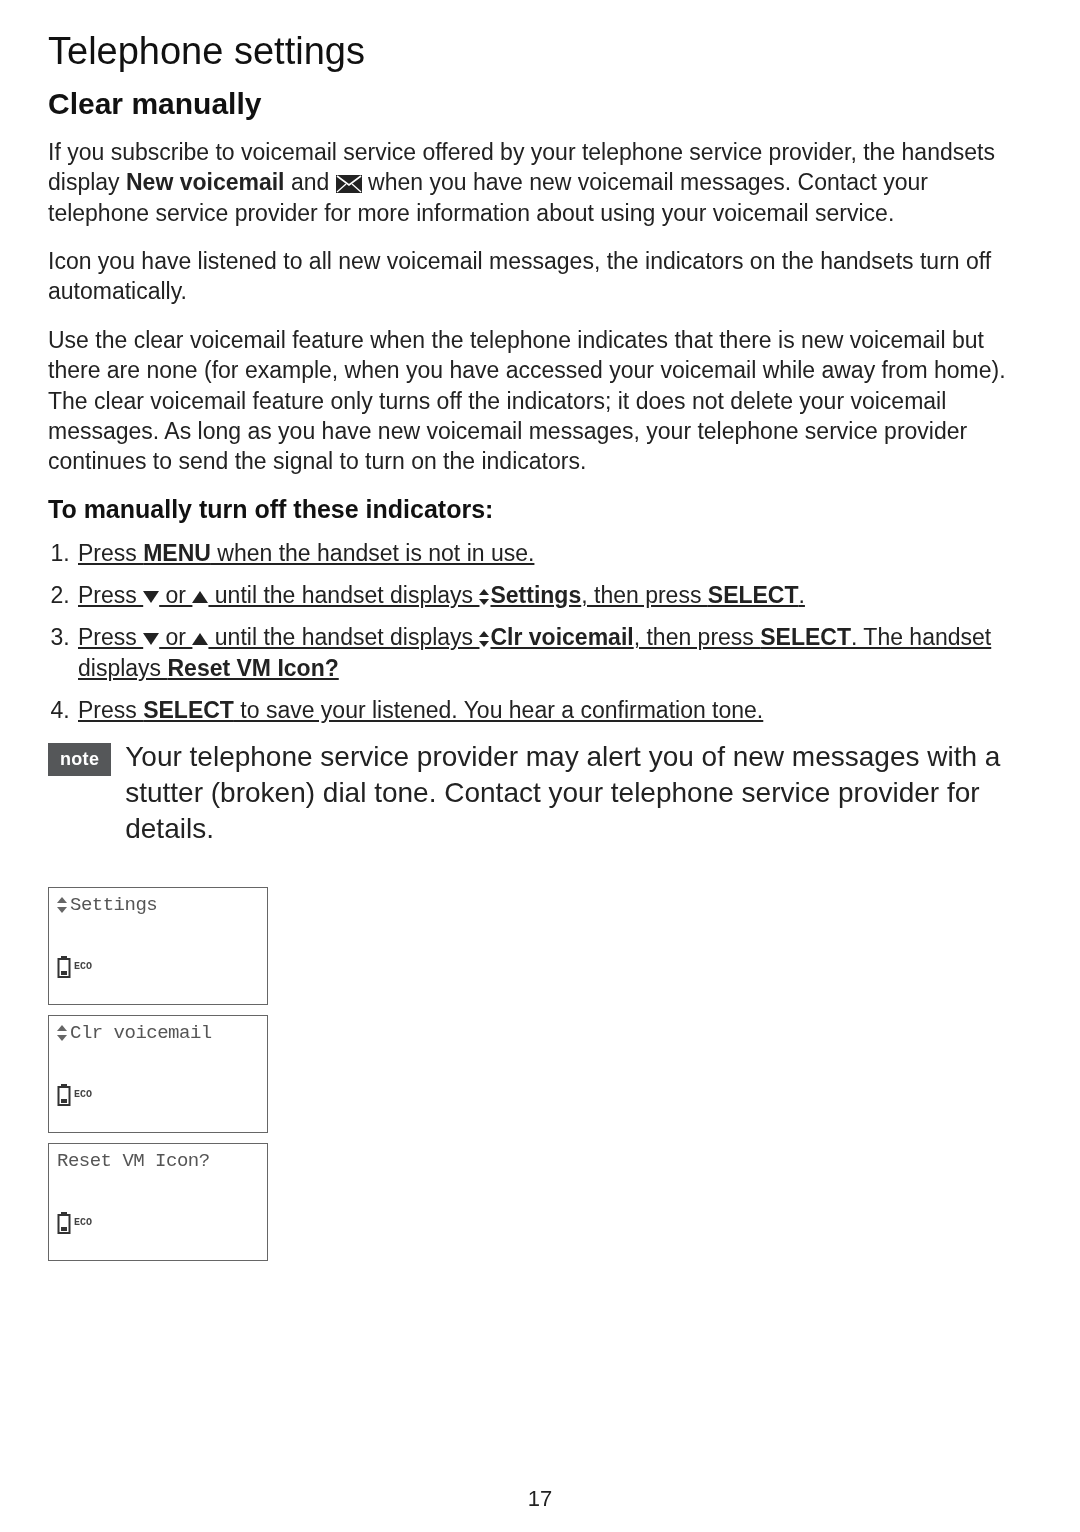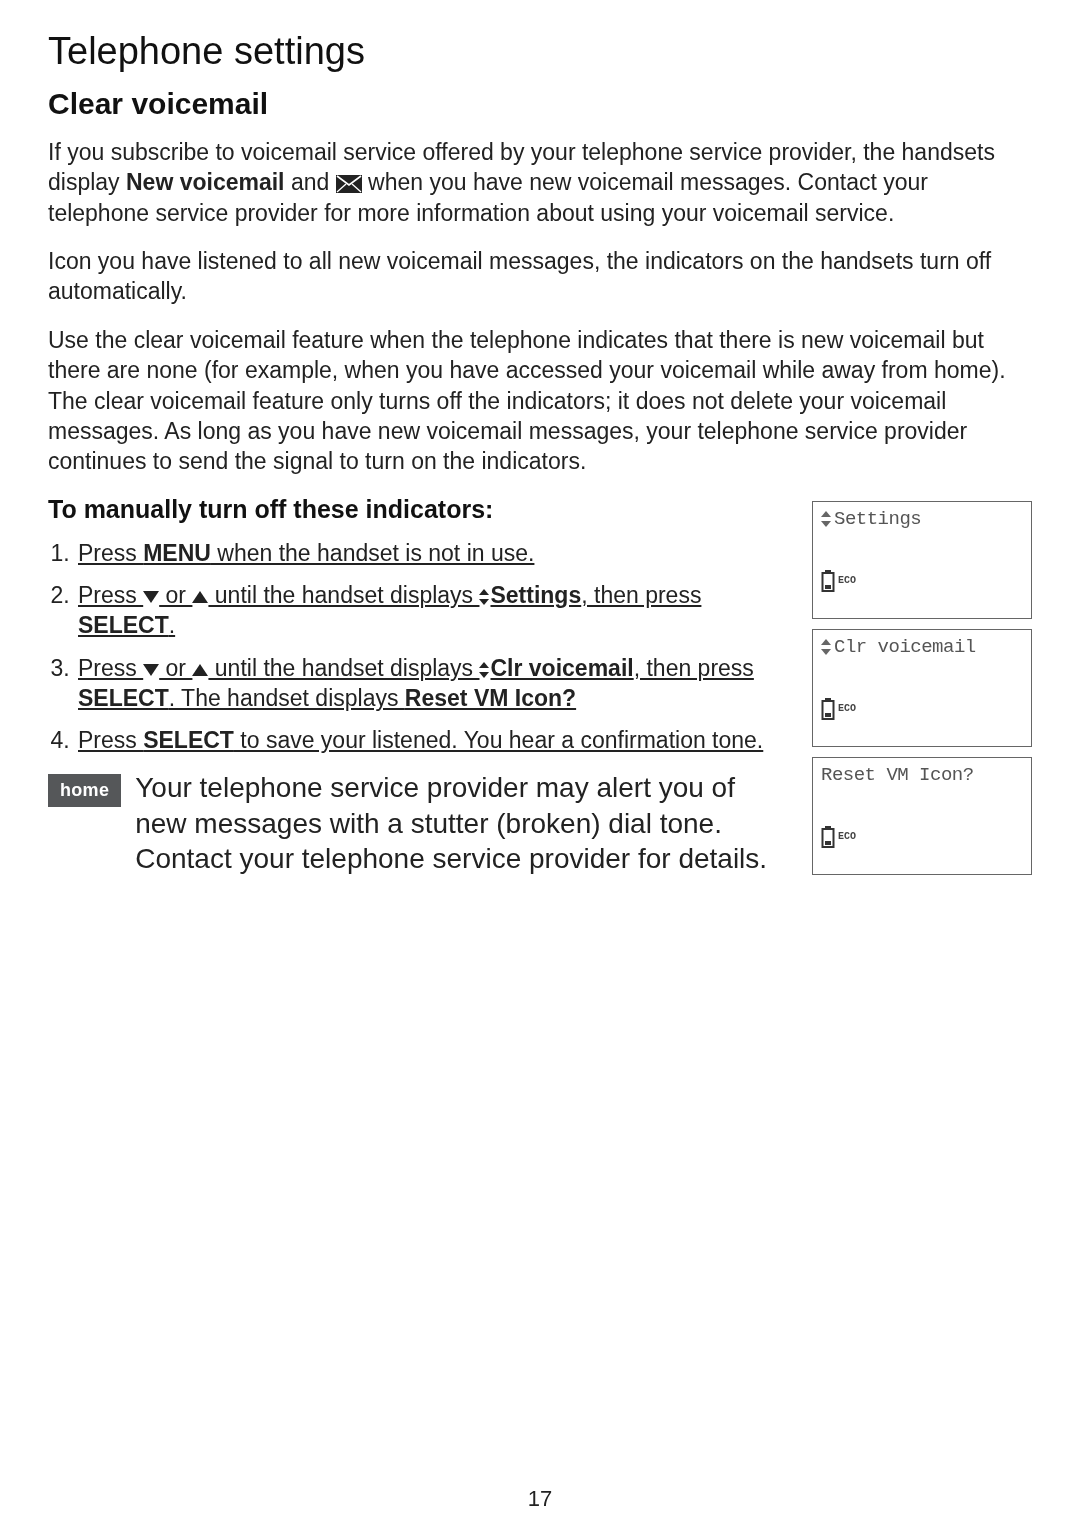--- a/index.html
+++ b/index.html
@@ -37,22 +37,23 @@
   }
   .body-text {
     font-size: 23px;
     line-height: 1.32;
     margin: 0 0 18px 0;
     color: #222;
   }
   .body-text .bold { font-weight: bold; }
   .content-row {
     display: flex;
-    gap: 22px;
+    gap: 34px;
     align-items: flex-start;
+    flex-direction: column;
   }
   .left-col { flex: 1 1 auto; }
   .right-col {
     width: 220px;
     flex: 0 0 220px;
     padding-top: 6px;
   }
   ol.steps {
     list-style: decimal;
     margin: 0 0 14px 0;
@@ -168,21 +169,21 @@
   .updown-icon.gray::after  { border-top-color: #666; }
   svg.env-icon { vertical-align: middle; }
   svg.batt-icon { display: block; }
 </style>
 </head>
 <body>
 
 <div class="page">
 
   <h1 class="h1">Telephone settings</h1>
-  <h2 class="h2">Clear voicemail</h2>
+  <h2 class="h2">Clear manually</h2>
 
   <p class="body-text">
     <span>If you subscribe to voicemail service offered by your telephone service provider, the handsets display </span><span class="bold">New voicemail</span><span> and </span>
     <svg class="env-icon" width="26" height="18" viewBox="0 0 26 18">
       <rect x="0.5" y="0.5" width="25" height="17" fill="#222" stroke="#222"></rect>
       <polyline points="1,1 13,10 25,1" fill="none" stroke="#fff" stroke-width="1.6"></polyline>
       <line x1="1" y1="17" x2="10" y2="9" stroke="#fff" stroke-width="1.4"></line>
       <line x1="25" y1="17" x2="16" y2="9" stroke="#fff" stroke-width="1.4"></line>
     </svg>
     <span> when you have new voicemail messages. Contact your telephone service provider for more information about using your voicemail service.</span>
@@ -205,21 +206,21 @@
         </li>
         <li>
           <span>Press </span><span class="tri-down"></span><span> or </span><span class="tri-up"></span><span> until the handset displays </span><span class="updown-icon"></span><span class="bold">Clr voicemail</span><span>, then press </span><span class="bold">SELECT</span><span>. The handset displays </span><span class="bold">Reset VM Icon?</span>
         </li>
         <li>
           <span>Press </span><span class="bold">SELECT</span><span> to save your listened. You hear a confirmation tone.</span>
         </li>
       </ol>
 
       <div class="note-row">
-        <div class="note-badge">home</div>
+        <div class="note-badge">note</div>
         <div class="note-text">Your telephone service provider may alert you of new messages with a stutter (broken) dial tone. Contact your telephone service provider for details.</div>
       </div>
     </div>
 
     <div class="right-col">
 
       <div class="screen">
         <div class="screen-line1">
           <span class="updown-icon gray"></span>
             <span>Settings</span>

